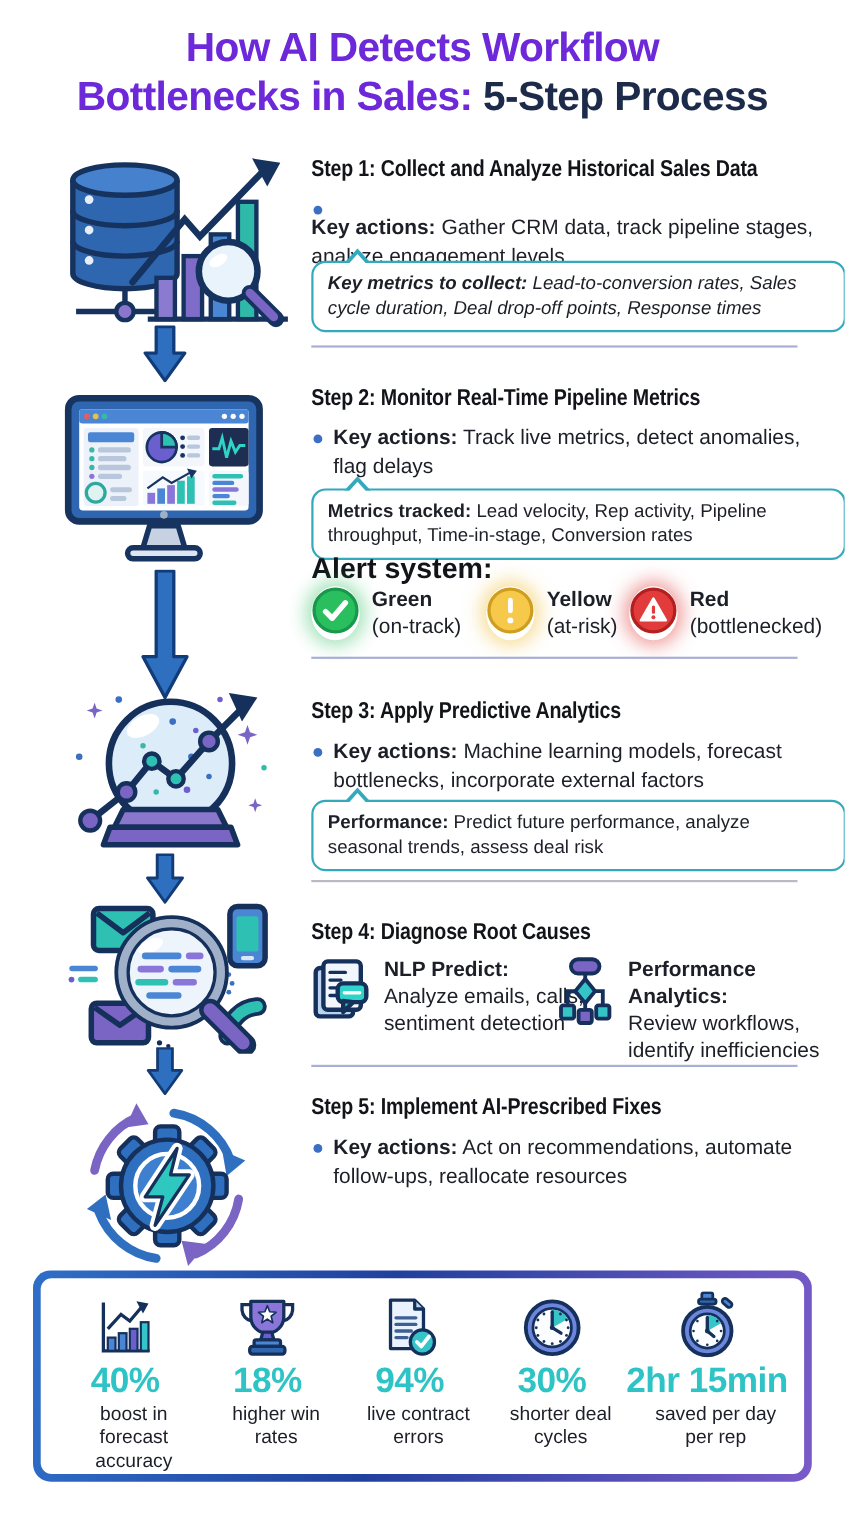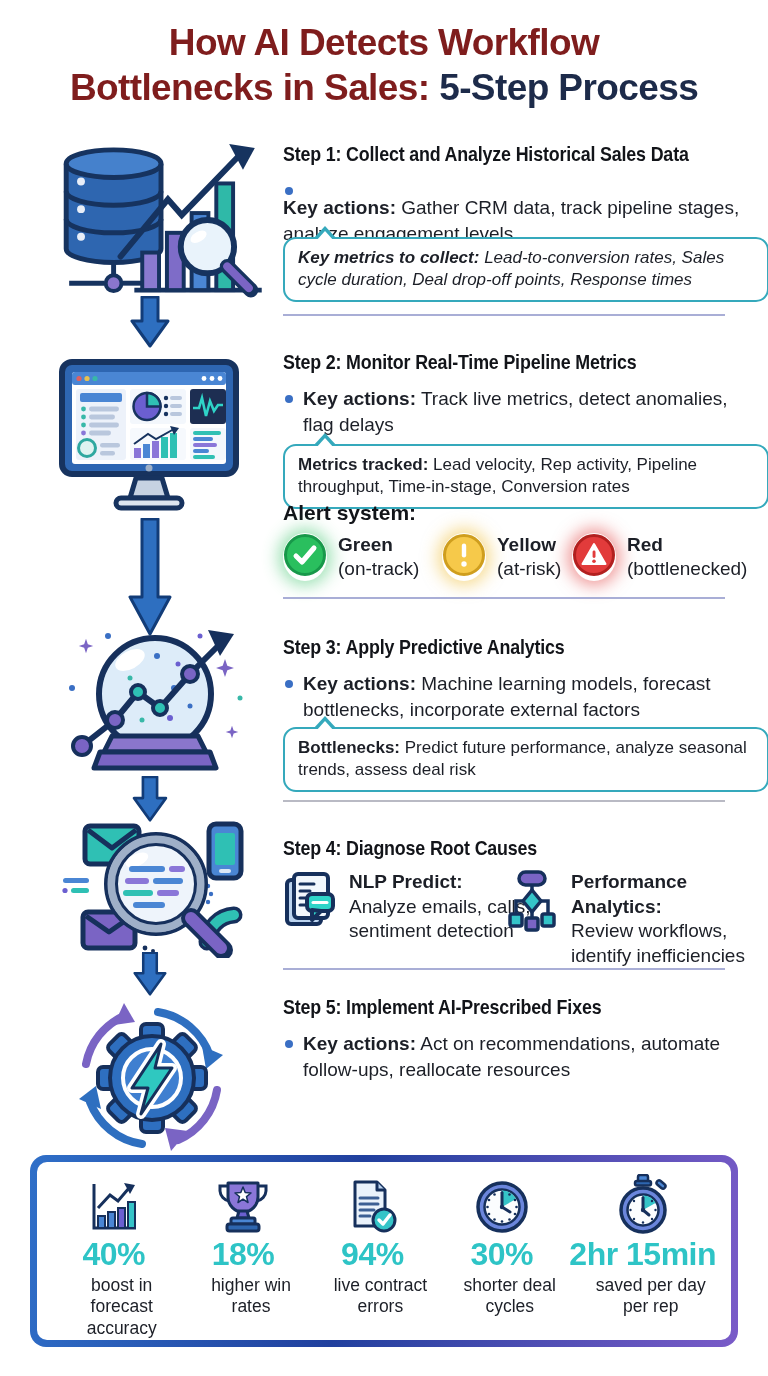--- a/index.html
+++ b/index.html
@@ -3,40 +3,40 @@
 <meta charset="utf-8">
 <style>
   html,body{margin:0;padding:0;background:#fff;}
   .page{position:relative;width:768px;height:1376px;background:#ffffff;overflow:hidden;
         font-family:"Liberation Sans",sans-serif;color:#181b22;}
   .abs{position:absolute;}
 
   
   .title{top:20px;left:0;width:768px;text-align:center;font-weight:800;
          font-size:37px;line-height:1.22;letter-spacing:-0.6px;}
-  .title .blue{color:#7f1d1d;}
+  .title .blue{color:#6d28d9;}
   .title .dark{color:#1d2b4a;}
 
   
   .step-header{left:283px;font-size:21px;font-weight:800;color:#121419;white-space:nowrap;
                transform:scaleX(.85);transform-origin:0 50%;letter-spacing:-0.2px;}
   .bullet{left:283px;width:474px;display:flex;font-size:19px;line-height:1.36;color:#1c1f27;}
   .bullet .dot{flex:0 0 8px;width:8px;height:8px;border-radius:50%;background:#3a6fc4;margin:9px 10px 0 2px;}
   .bullet b{font-weight:800;}
   .callout{left:283px;width:456px;border:2.5px solid #35a9bc;border-radius:13px;
            padding:8px 13px;font-size:17px;line-height:1.32;color:#1c1f27;background:#fff;}
   .callout b{font-weight:800;}
   .callout::before{content:"";position:absolute;top:-13px;left:28px;width:0;height:0;
            border-left:12px solid transparent;border-right:12px solid transparent;border-bottom:13px solid #35a9bc;}
   .callout::after{content:"";position:absolute;top:-8px;left:31px;width:0;height:0;
            border-left:9px solid transparent;border-right:9px solid transparent;border-bottom:10px solid #fff;}
   .divider{left:283px;width:442px;height:2px;background:#a9aed6;}
 
   
-  .alert-label{left:283px;font-size:21px;font-weight:800;color:#121419;}
+  .alert-label{left:283px;font-size:26px;font-weight:800;color:#121419;}
   .alert-item{display:flex;align-items:center;gap:11px;}
   .alert-icon{width:44px;height:44px;border-radius:50%;}
   .glow-green{box-shadow:0 0 16px 5px rgba(42,191,94,.45);border-radius:50%;}
   .glow-yellow{box-shadow:0 0 16px 5px rgba(240,188,46,.5);border-radius:50%;}
   .glow-red{box-shadow:0 0 16px 5px rgba(226,59,59,.5);border-radius:50%;}
   .alert-text{font-size:19px;line-height:1.25;color:#1c1f27;}
   .alert-text b{font-weight:800;display:block;}
 
   
   .s4col{display:flex;gap:12px;align-items:flex-start;}
@@ -325,21 +325,21 @@
     <div class="alert-text"><b>Red</b><span>(bottlenecked)</span></div>
   </div>
   <div class="abs divider" style="top:597px;"></div>
 
   <div class="abs step-header" style="top:635px;">Step 3: Apply Predictive Analytics</div>
   <div class="abs bullet" style="top:671px;">
     <span class="dot"></span>
     <div><b>Key actions:</b><span> Machine learning models, forecast bottlenecks, incorporate external factors</span></div>
   </div>
   <div class="abs callout" style="top:727px;">
-    <b>Bottlenecks:</b><span> Predict future performance, analyze seasonal trends, assess deal risk</span>
+    <b>Performance:</b><span> Predict future performance, analyze seasonal trends, assess deal risk</span>
   </div>
   <div class="abs divider" style="top:800px;background:#b9bac4;"></div>
 
   <div class="abs step-header" style="top:836px;">Step 4: Diagnose Root Causes</div>
   <div class="abs s4col" style="left:283px;top:870px;">
     <span>
       <svg width="54" height="58" viewBox="0 0 54 58">
         <rect x="4" y="10" width="34" height="44" rx="4" fill="#bcd4f0" stroke="#16305c" stroke-width="4"></rect>
         <rect x="11" y="4" width="34" height="44" rx="4" fill="#f2f7fd" stroke="#16305c" stroke-width="4"></rect>
         <g stroke="#16305c" stroke-width="3" stroke-linecap="round">

